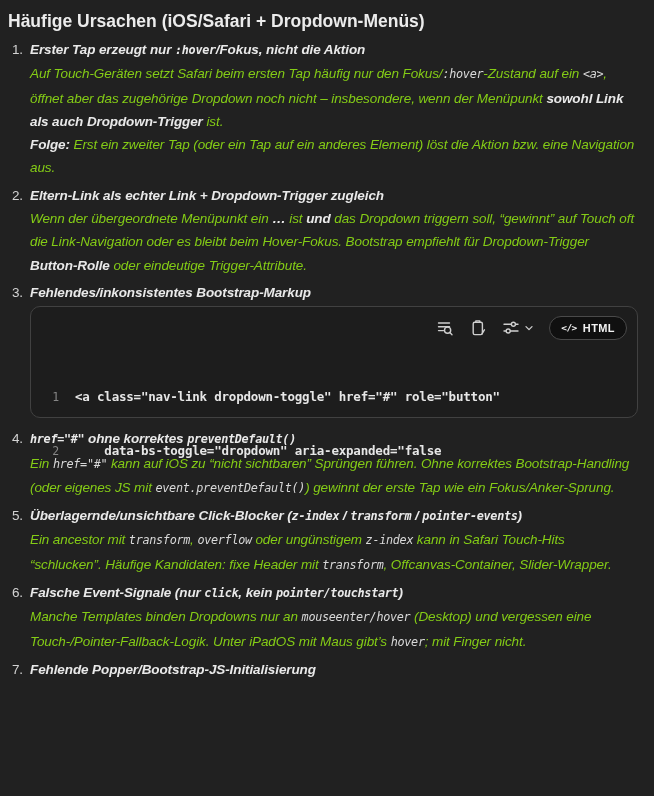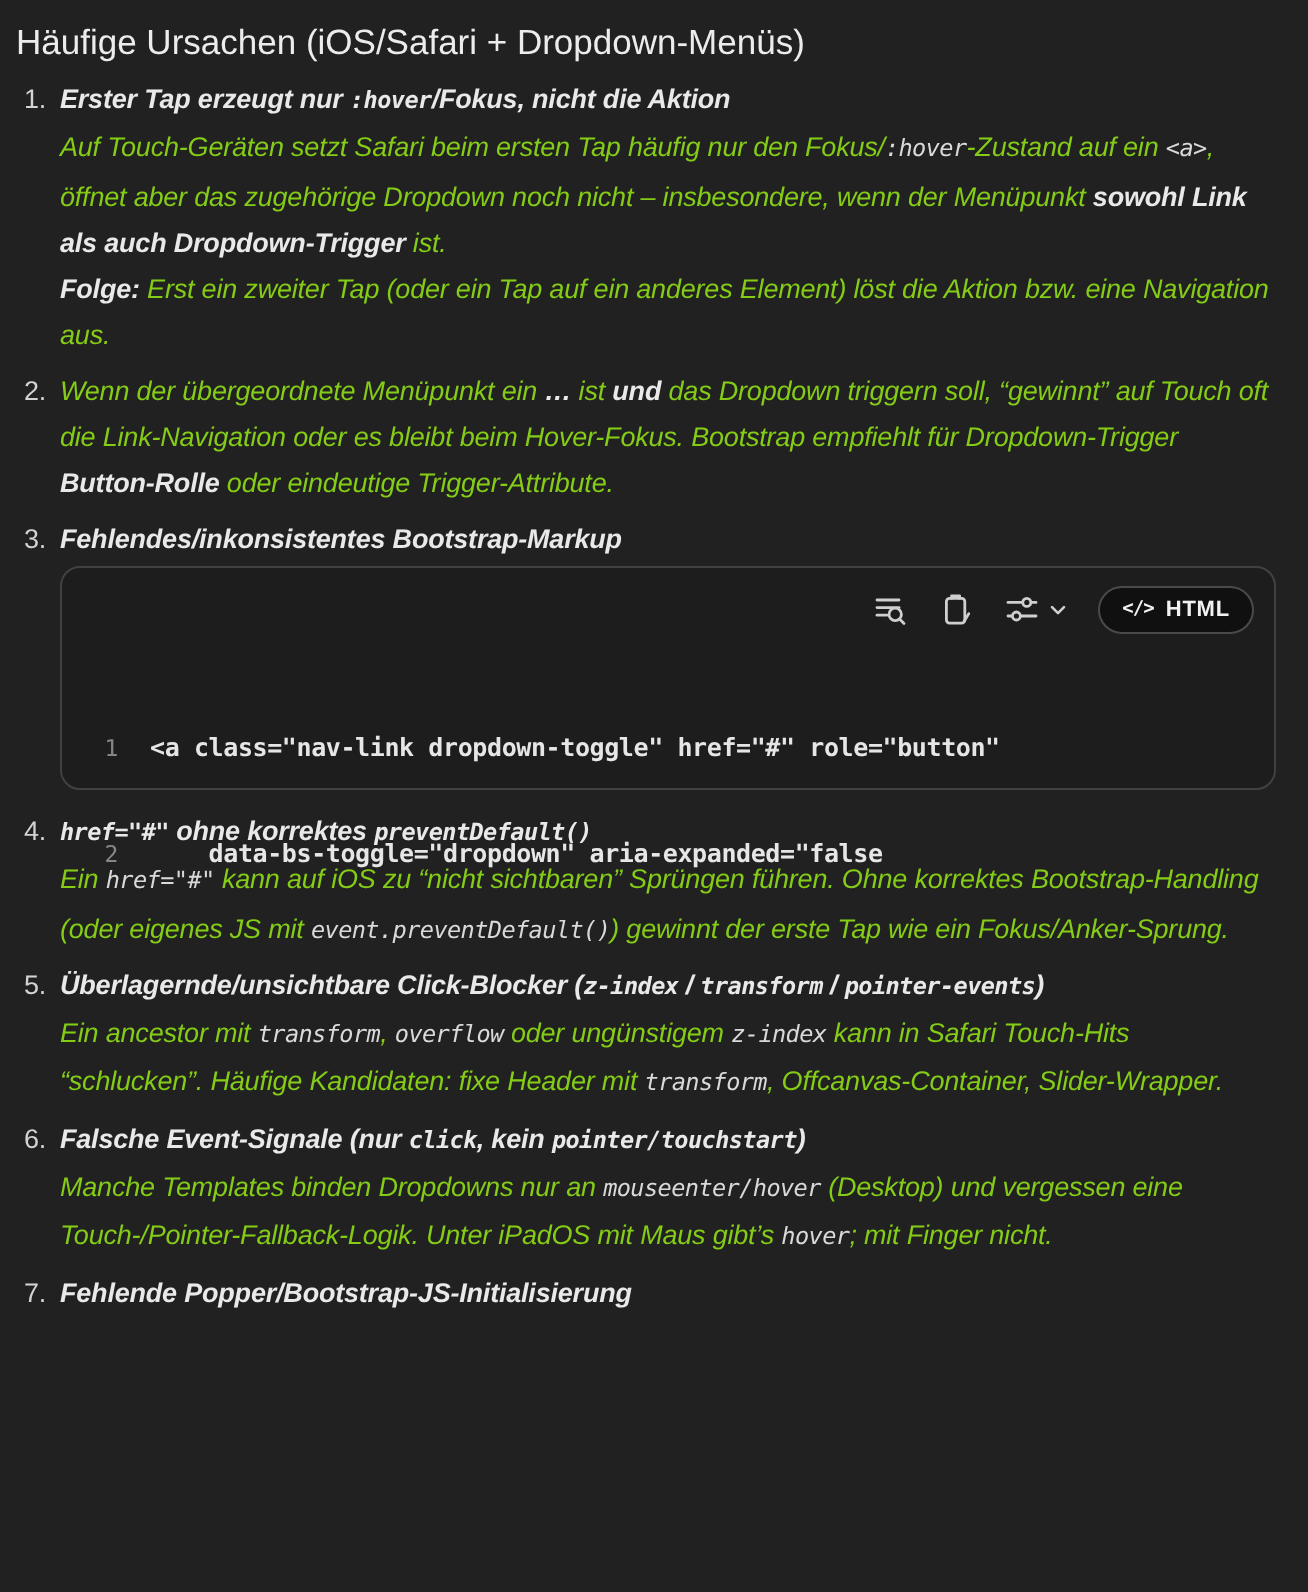--- a/index.html
+++ b/index.html
@@ -4,21 +4,21 @@
 <style>
   html,body { margin:0; padding:0; }
   body {
     width:654px; height:796px; overflow:hidden;
     background:#212121; color:#d3d3d3;
     font-family:"Liberation Sans", sans-serif;
     font-size:13.5px; line-height:23.3px; letter-spacing:-0.1px;
   }
   .page { padding:8px 16px 0 8px; box-sizing:border-box; }
   h1.title {
-    font-size:17.5px; line-height:26px; font-weight:400; color:#ececec;
+    font-size:17.5px; line-height:26px; font-weight:700; color:#ececec;
     margin:0 0 4px 0; letter-spacing:0;
   }
   ol.causes { list-style:none; margin:0; padding:0; }
   ol.causes > li { display:flex; margin:0 0 4px 0; }
   .num { flex:0 0 22px; width:22px; text-align:right; padding-right:7px; box-sizing:border-box; color:#d3d3d3; }
   .content { flex:1; min-width:0; }
   .content p { margin:0;font-style:italic; }
   .r-n { color:#84cc16; }
   .r-b { font-weight:700; color:#e9e9e9; }
   .r-c, .r-bc {
@@ -75,20 +75,21 @@
         <span class="num">1.</span>
         <div class="content">
           <p class="head"><span class="r-b">Erster Tap erzeugt nur </span><span class="r-bc">:hover</span><span class="r-b">/Fokus, nicht die Aktion</span></p>
           <p class="para"><span class="r-n">Auf Touch-Geräten setzt Safari beim ersten Tap häufig nur den Fokus/</span><span class="r-c">:hover</span><span class="r-n">-Zustand auf ein </span><span class="r-c">&lt;a&gt;</span><span class="r-n">, öffnet aber das zugehörige Dropdown noch nicht – insbesondere, wenn der Menüpunkt </span><span class="r-b">sowohl Link als auch Dropdown-Trigger</span><span class="r-n"> ist.</span></p>
           <p class="para"><span class="r-b">Folge:</span><span class="r-n"> Erst ein zweiter Tap (oder ein Tap auf ein anderes Element) löst die Aktion bzw. eine Navigation aus.</span></p>
         </div>
       </li>
       <li>
         <span class="num">2.</span>
         <div class="content">
+          <p class="head"><span class="r-b">Eltern-Link als echter Link + Dropdown-Trigger zugleich</span></p>
           <p class="para"><span class="r-n">Wenn der übergeordnete Menüpunkt ein </span><span class="r-b">…</span><span class="r-n"> ist </span><span class="r-b">und</span><span class="r-n"> das Dropdown triggern soll, “gewinnt” auf Touch oft die Link-Navigation oder es bleibt beim Hover-Fokus. Bootstrap empfiehlt für Dropdown-Trigger </span><span class="r-b">Button-Rolle</span><span class="r-n"> oder eindeutige Trigger-Attribute.</span></p>
         </div>
       </li>
       <li>
         <span class="num">3.</span>
         <div class="content">
           <p class="head"><span class="r-b">Fehlendes/inkonsistentes Bootstrap-Markup</span></p>
           <div class="code-card" id="code-card">
   <div class="code-toolbar">
     <button class="icon-btn" title="">

